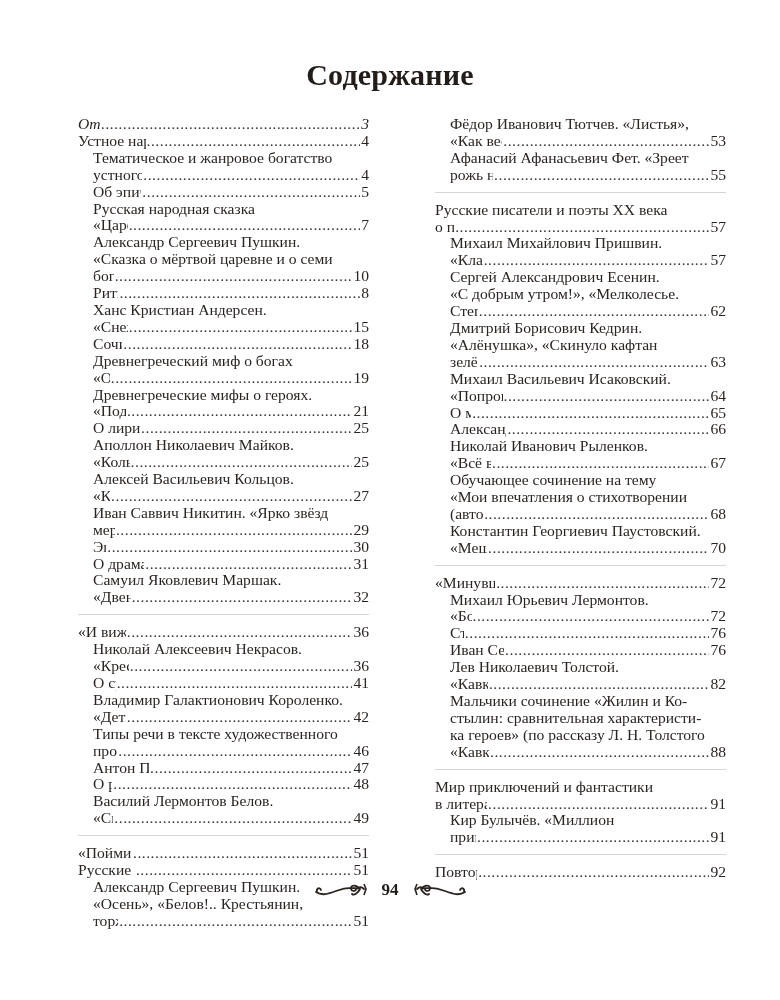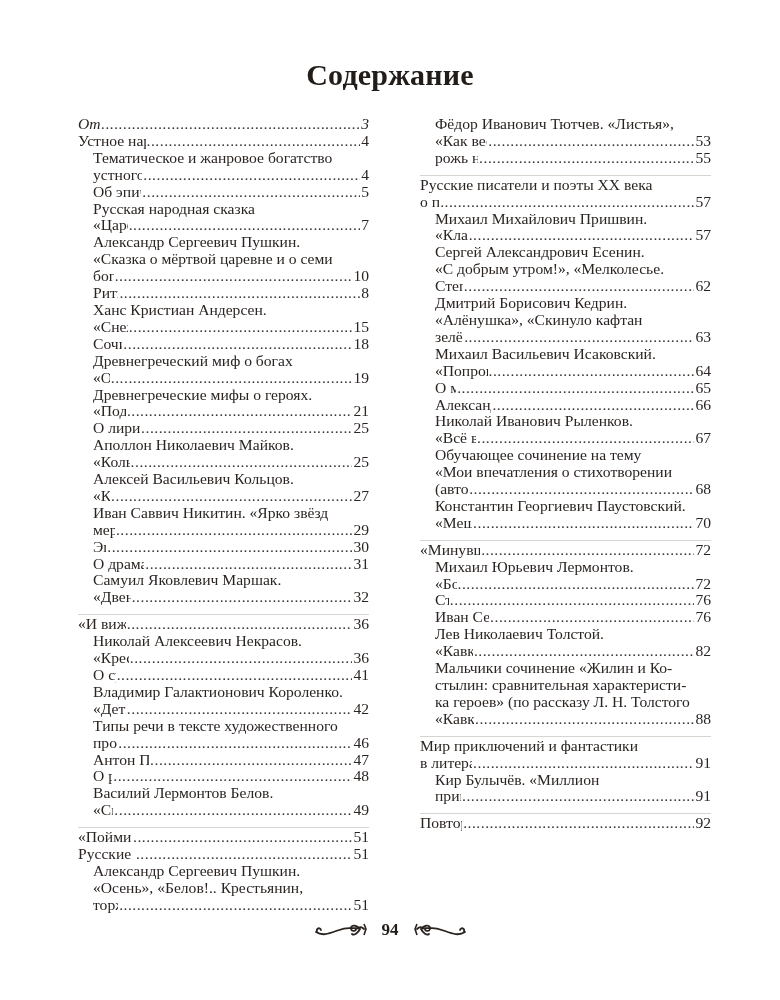--- a/index.html
+++ b/index.html
@@ -7,37 +7,37 @@
     width: 780px; height: 1000px; position: relative; overflow: hidden;
     font-family: "Liberation Serif", "DejaVu Serif", serif;
     color: #2b2522;
   }
   .title {
     position: absolute; left: 0; top: 58px; width: 780px; text-align: center;
     font-size: 30px; font-weight: bold; color: #231d1a; letter-spacing: 0.2px;
   }
   .col { position: absolute; top: 116px; width: 291px; }
   .col.left { left: 78px; }
-  .col.right { left: 420px; }
+  .col.right { left: 435px; }
   .group { }
-  .group + .group { border-top: 1px solid #d8d4d0; margin-top: 8px; padding-top: 1px; }
+  .group + .group { border-top: 1px solid #d8d4d0; margin-top: 8px; padding-top: 9px; }
   .entry { font-size: 15.6px; line-height: 16.9px; position: relative; }
   .entry.l1 { padding-left: 0; }
   .entry.l2 { padding-left: 15px; }
   .entry .last { display: flex; align-items: baseline; }
   .entry .last .txt { white-space: nowrap; flex: 0 1 auto; overflow: hidden; }
   .entry .last .dots {
     flex: 1 1 auto; overflow: hidden; white-space: nowrap; margin: 0 1px;
     letter-spacing: 0.5px; color: #3a3330;
   }
   .entry .last .pg { flex: 0 0 auto; text-align: right; }
   .entry .pre { display: block; }
   .italic { font-style: italic; }
   .footer {
-    position: absolute; left: 0; top: 920px; width: 780px; text-align: center;
+    position: absolute; left: 0; top: 880px; width: 780px; text-align: center;
     display: flex; justify-content: center; align-items: center; gap: 12px;
   }
   .footer .pnum { font-size: 17px; font-weight: bold; color: #231d1a; }
   .footer svg { display: block; }
 </style>
 </head>
 <body>
 
 <div class="title">Содержание</div>
 
@@ -273,20 +273,21 @@
     <div class="group">
       <div class="entry l2">
         <span class="pre">Фёдор Иванович Тютчев. «Листья»,</span>
         <div class="last">
           <span class="txt">«Как весел грохот летних бурь...»</span>
           <span class="dots">........................................................................................................................................................................................................</span>
           <span class="pg">53</span>
         </div>
       </div>
       <div class="entry l2">
+        <span class="pre">Афанасий Афанасьевич Фет. «Зреет</span>
         <div class="last">
           <span class="txt">рожь над жаркой нивой...»</span>
           <span class="dots">........................................................................................................................................................................................................</span>
           <span class="pg">55</span>
         </div>
       </div>
     </div>
     <div class="group">
       <div class="entry l1">
         <span class="pre">Русские писатели и поэты XX века</span>

